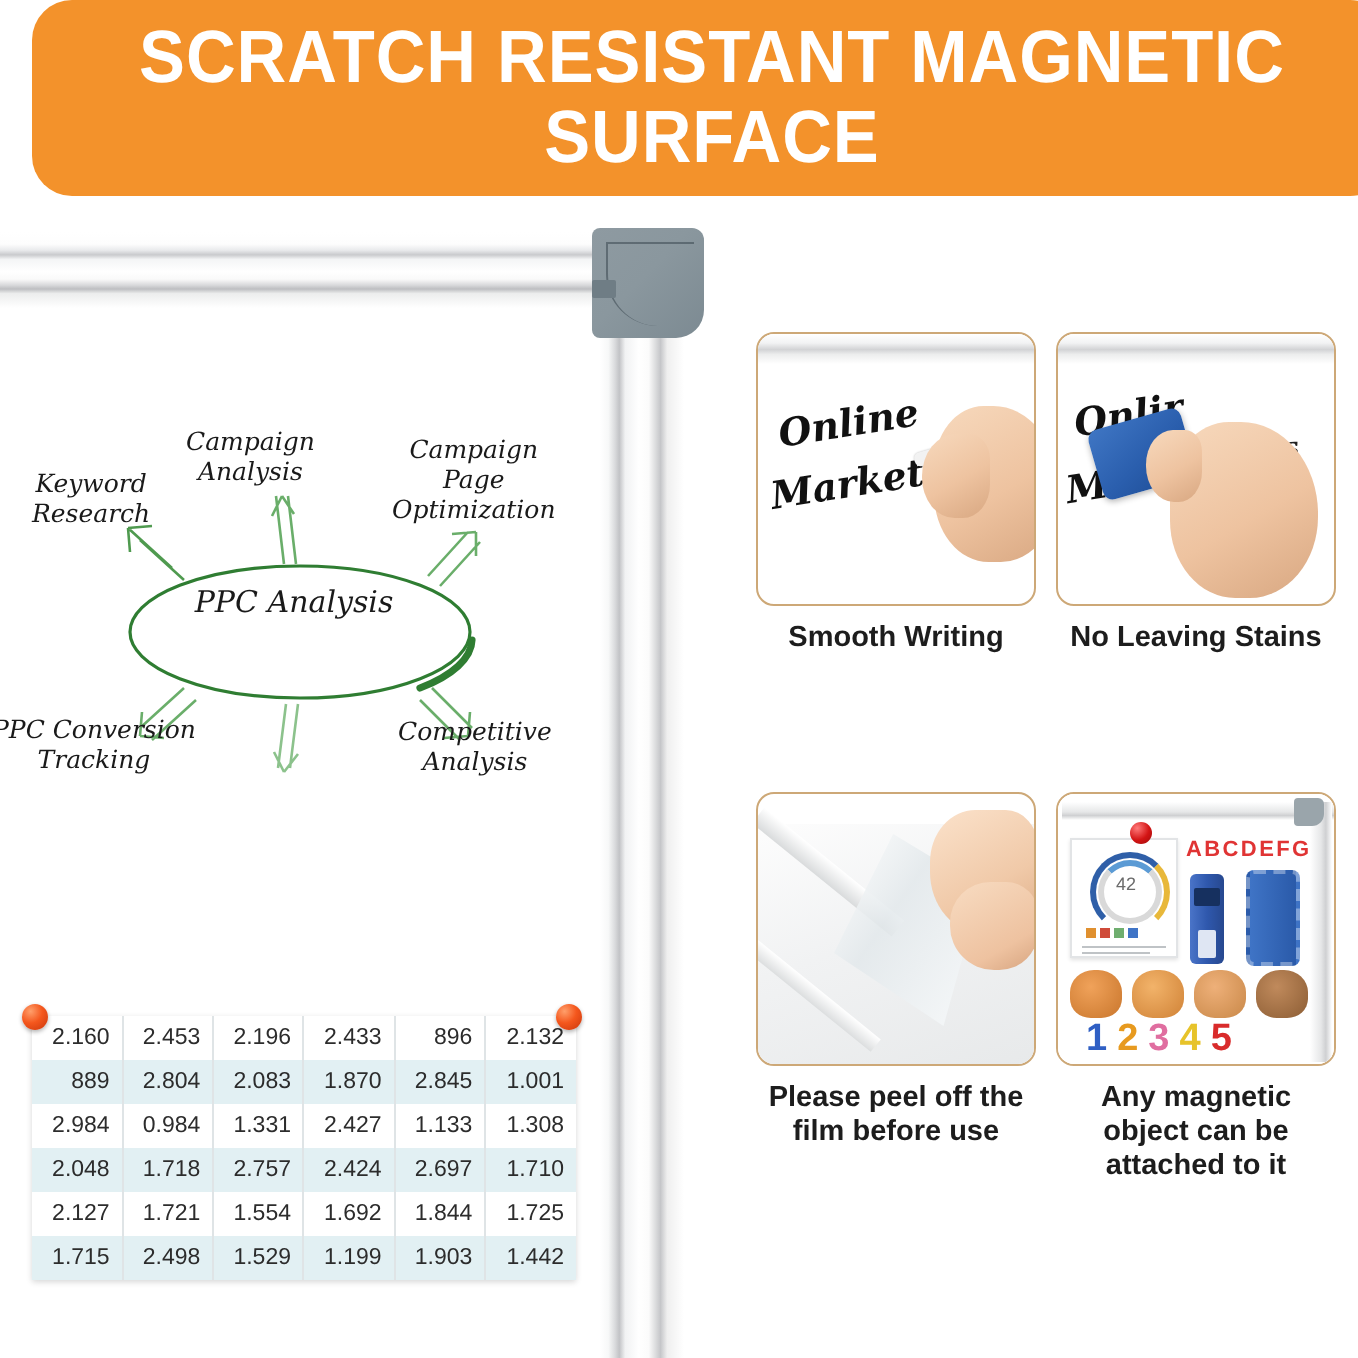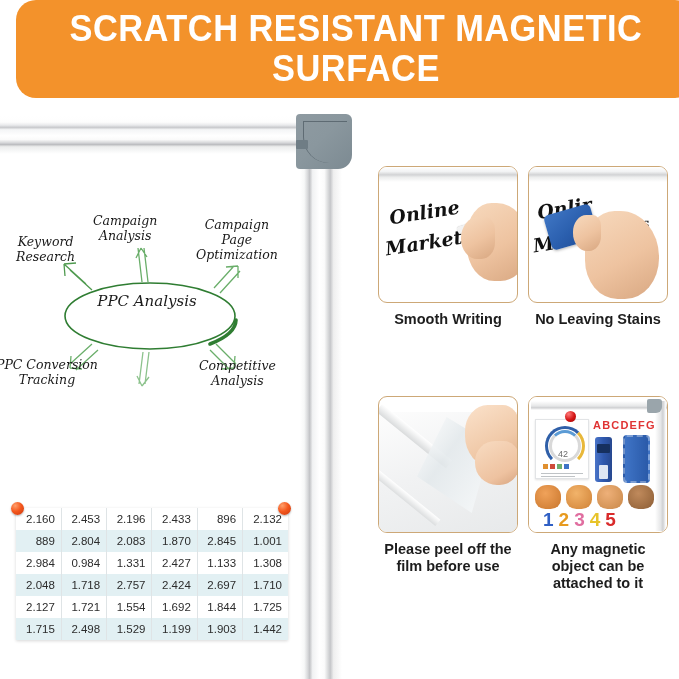--- a/index.html
+++ b/index.html
@@ -207,21 +207,21 @@
   .poster .ring{
     position:absolute;left:9px;top:6px;width:34px;height:34px;border-radius:50%;
     border:3px solid #2f5fa8;border-right-color:#e8b83a;border-bottom-color:transparent;
   }
   .poster .ring2{
     position:absolute;left:13px;top:10px;width:26px;height:26px;border-radius:50%;
     border:3px solid #d9d9d9;border-top-color:#5b9bd5;
   }
   .poster .num42{
     position:absolute;left:18px;top:17px;width:18px;text-align:center;
-    font-size:9px;color:#6b6b6b;font-family:"Liberation Sans",sans-serif;margin-top:12px;
+    font-size:9px;color:#6b6b6b;font-family:"Liberation Sans",sans-serif;
   }
   .poster .swatches{position:absolute;left:7px;top:44px;display:flex;gap:2px;}
   .poster .swatches i{width:5px;height:5px;display:block;}
   .poster .plines{position:absolute;left:5px;top:51px;width:42px;}
   .poster .plines b{display:block;height:1px;background:#bfc3c6;margin-top:2px;}
   .red-dot{
     position:absolute;left:36px;top:14px;width:11px;height:11px;border-radius:50%;
     background:radial-gradient(circle at 33% 28%,#ff7a7a 0%,#d31414 55%,#9c0b0b 100%);
   }
   .abc{

